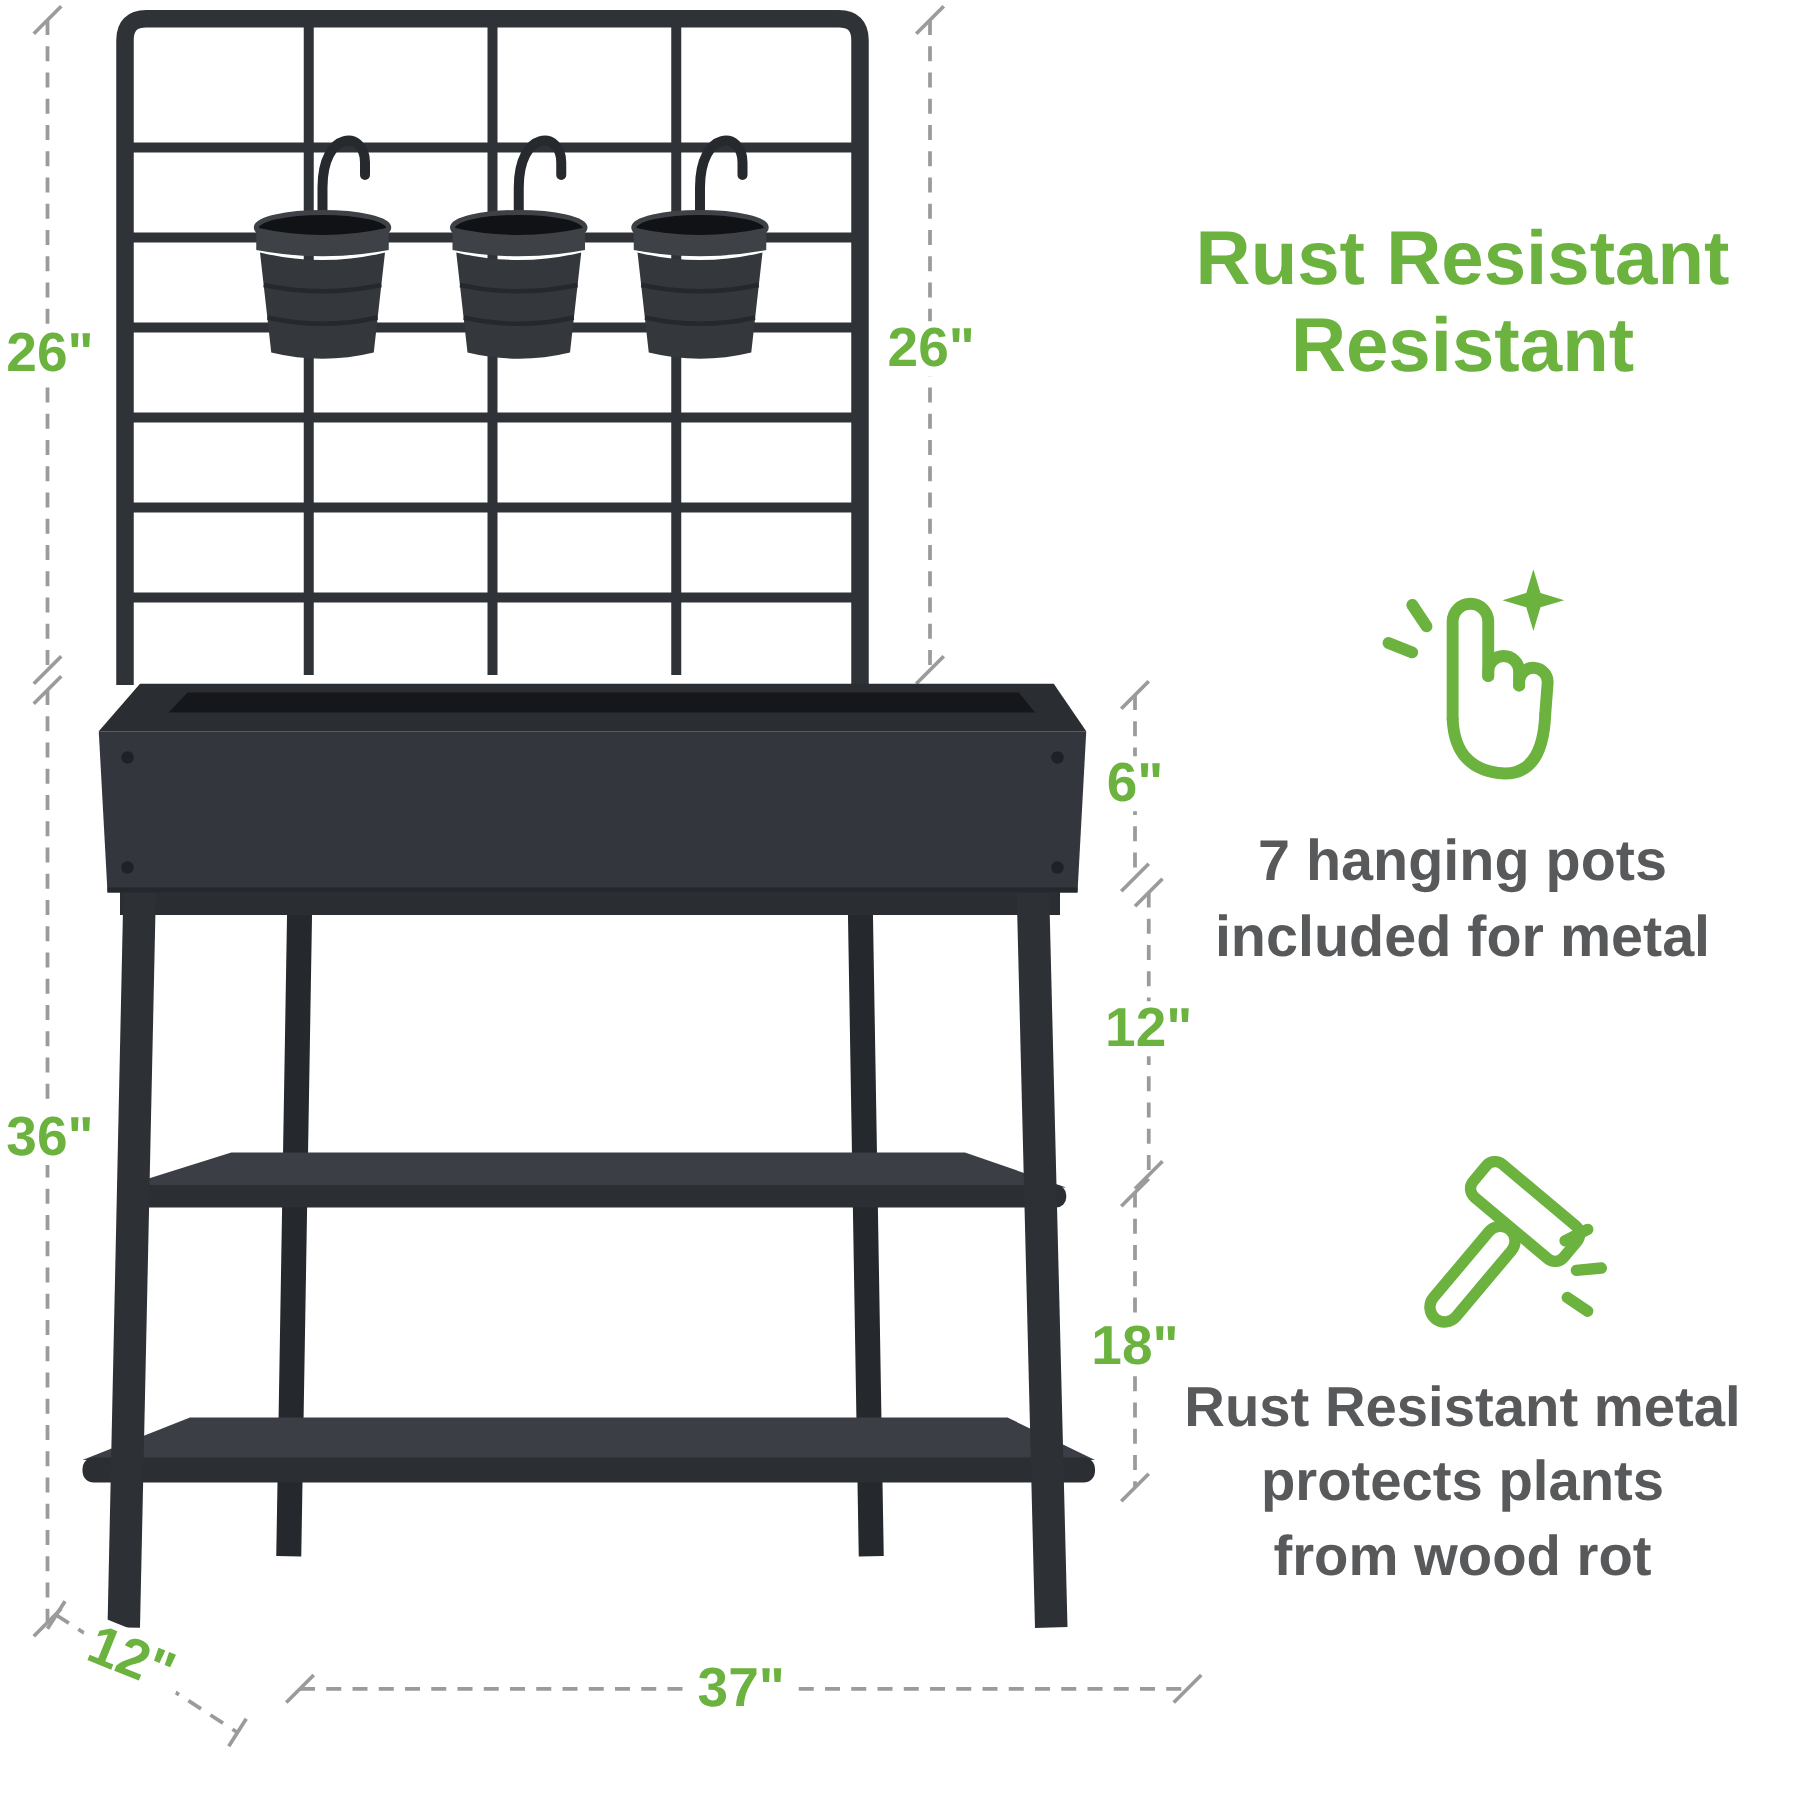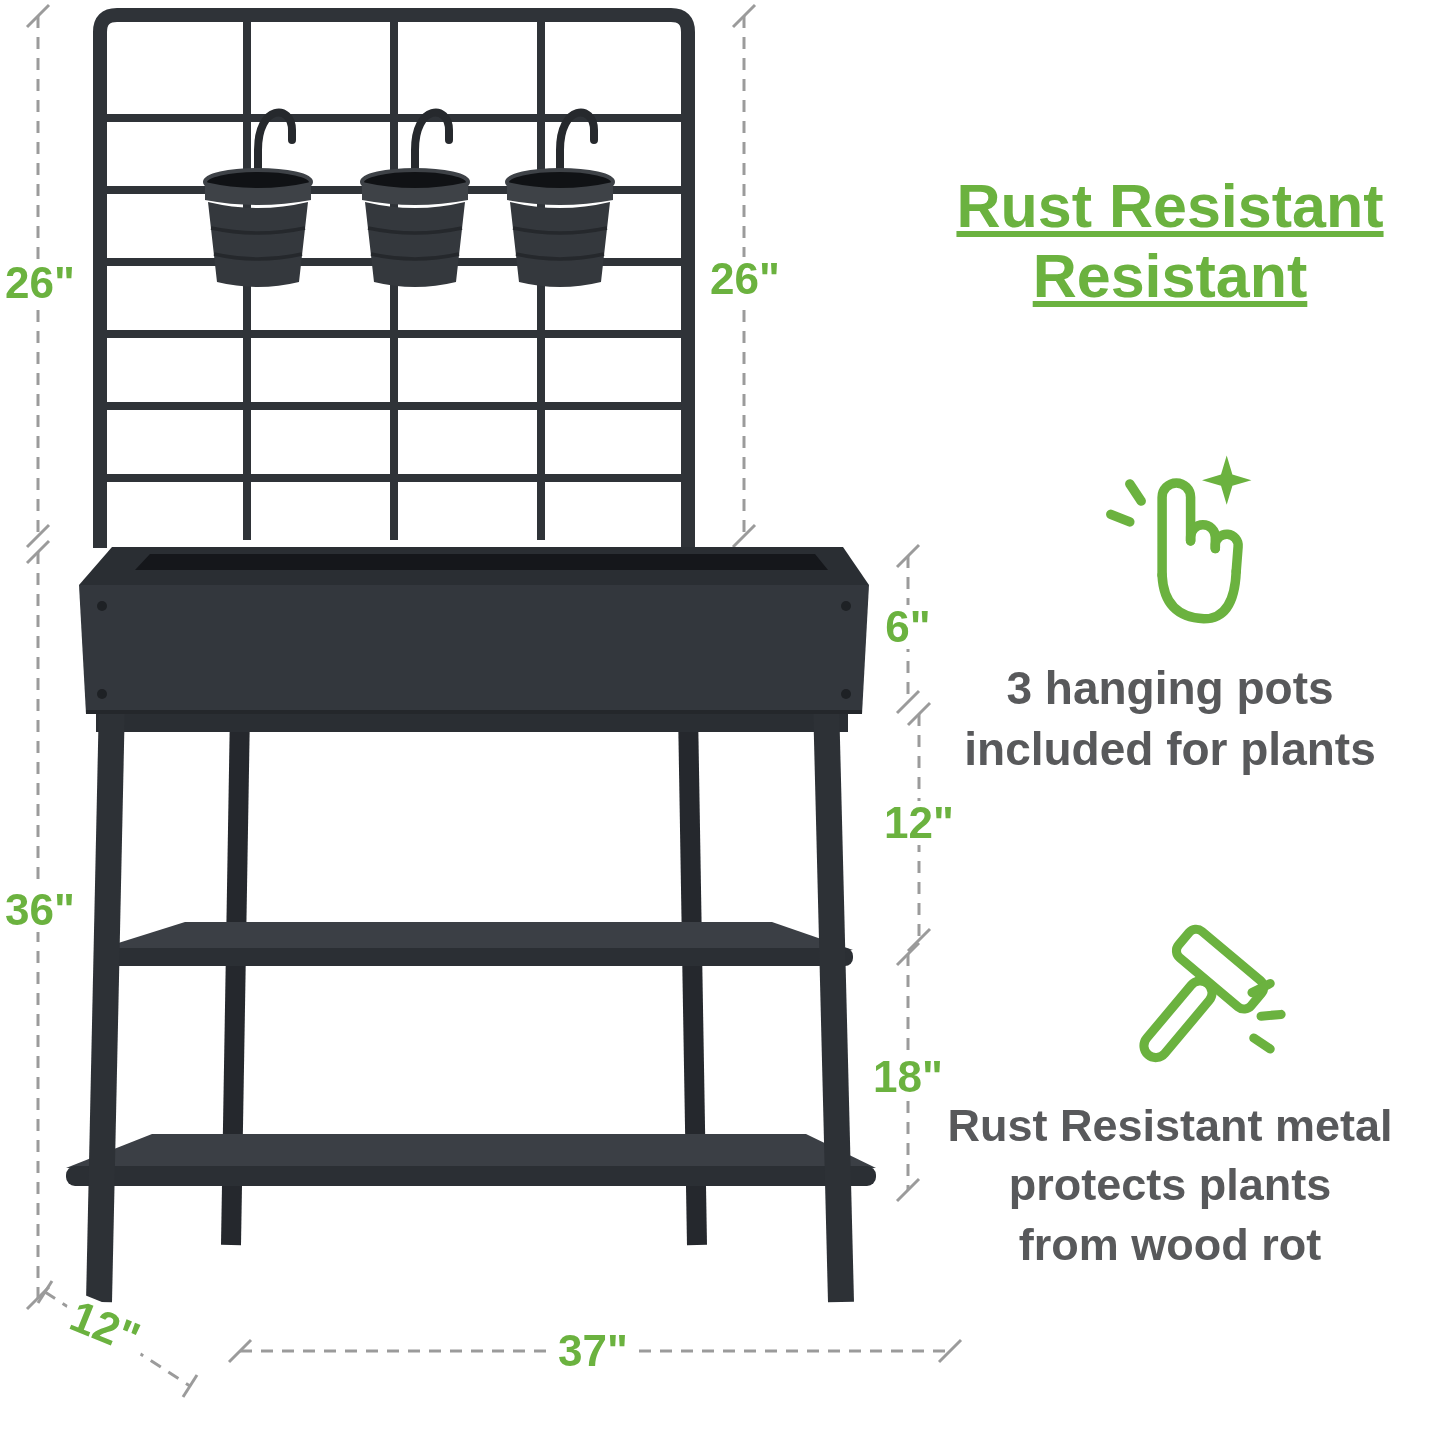--- a/index.html
+++ b/index.html
@@ -15,21 +15,21 @@
     position:absolute; transform:translate(-50%,-50%);
     background:#ffffff; padding:0 8px;
     font-size:44px; font-weight:bold; color:#6BB23F;
     white-space:nowrap; line-height:1;
   }
   .dim-label.rotated { transform:translate(-50%,-50%) rotate(22deg); }
 
   .panel-heading {
     position:absolute; left:895px; top:172px; width:550px;
     text-align:center; font-size:61px; line-height:1.14;
-    font-weight:bold; color:#6BB23F;text-decoration:underline;
+    font-weight:bold; color:#6BB23F;
   }
   .feature-text {
     position:absolute; text-align:center; font-weight:bold;
     color:#58595B; font-size:46px; line-height:1.32;
   }
   .feature-text.f1 { left:895px; top:658px; width:550px; }
   .feature-text.f2 { left:870px; top:1096px; width:600px; font-size:45px; }
   .icon-box { position:absolute; }
   .icon-box.i1 { left:1088px; top:442px; }
   .icon-box.i2 { left:1092px; top:916px; }
@@ -182,22 +182,22 @@
         <path d="M134,112 L134,108 A12,12 0 0 1 158,110 L156,136"></path>
         <path d="M78,140 Q80,184 122,186 Q154,186 156,136"></path>
         <line x1="44" y1="44" x2="56" y2="62"></line>
         <line x1="24" y1="76" x2="44" y2="84"></line>
       </g>
       <path d="M146,14 L152,34 L172,40 L152,46 L146,66 L140,46 L120,40 L140,34 Z" fill="#6BB23F"></path>
     </svg>
   </div>
 
   <div class="feature-text f1">
-    <div>3 hanging pots</div>
-    <div>included for plants</div>
+    <div>7 hanging pots</div>
+    <div>included for metal</div>
   </div>
 
   <div class="icon-box i2">
     <svg width="200" height="175" viewBox="0 0 220 192">
       <g stroke="#6BB23F" stroke-width="10" fill="none" stroke-linecap="round" stroke-linejoin="round">
         <g transform="rotate(40 110 95)">
           <rect x="97" y="68" width="26" height="102" rx="13"></rect>
           <rect x="58" y="28" width="104" height="38" rx="10"></rect>
         </g>
         <line x1="176" y1="84" x2="196" y2="74"></line>

